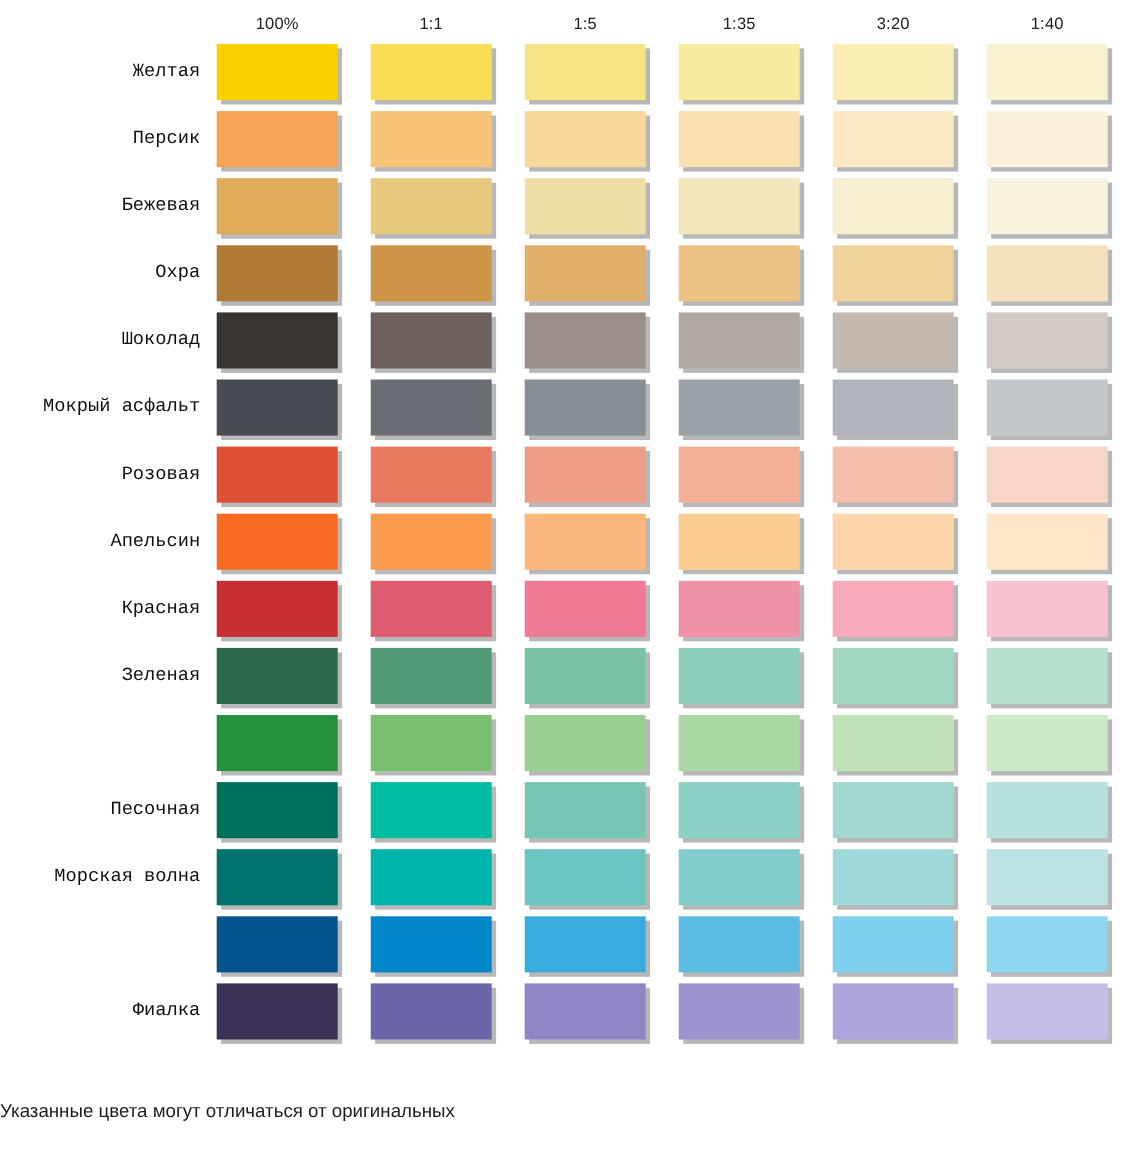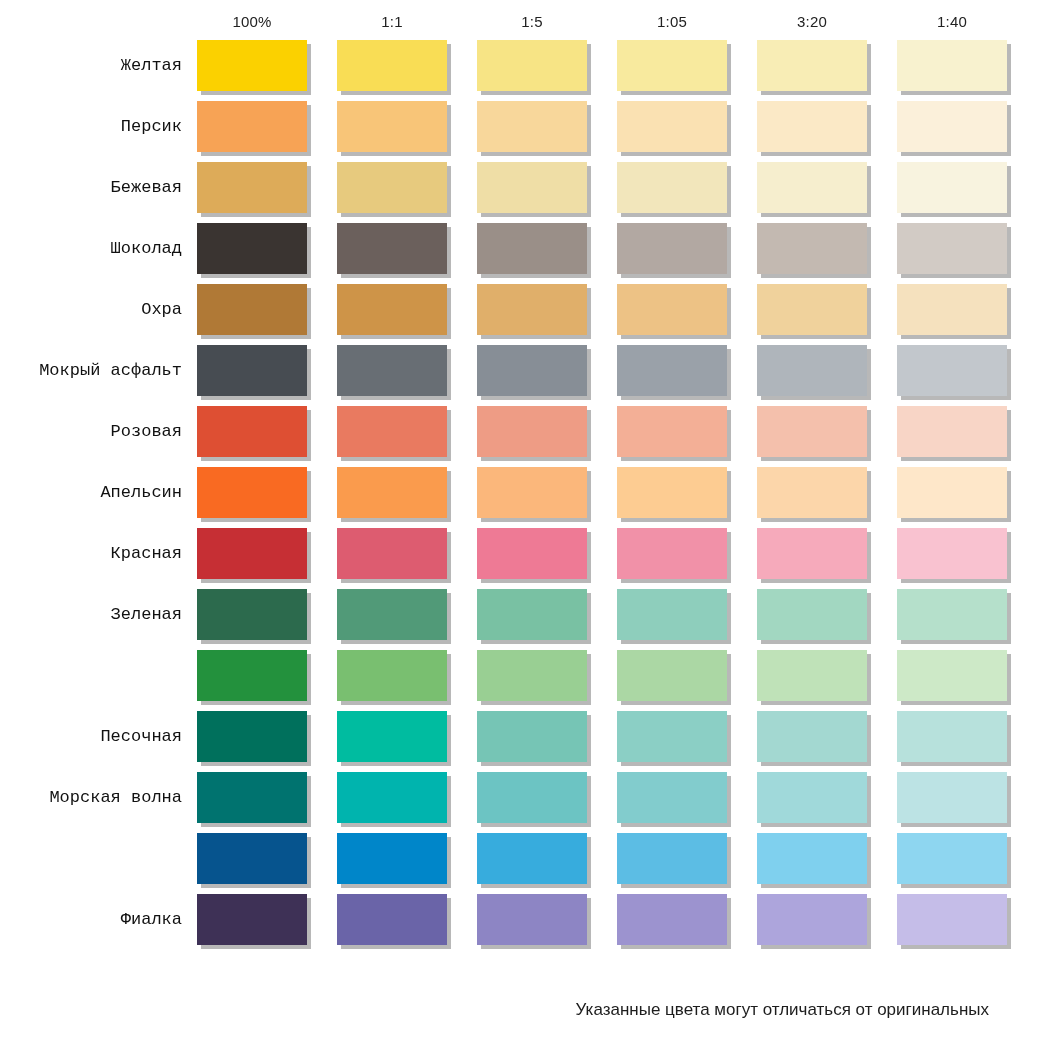--- a/index.html
+++ b/index.html
@@ -78,36 +78,36 @@
     height: 51px;
     box-shadow: 4px 4px 0 0 rgba(140, 140, 140, 0.62);
   }
 
   
   .footer-note {
     position: absolute;
     left: 0;
     top: 1000px;
     width: 989px;
-    text-align: right;
+    text-align: left;
     font-size: 17px;
     color: #1d1d1d;
     white-space: nowrap;
   }
 </style>
 </head>
 <body>
 
 <div id="chart">
 
   <div class="header-row">
       <div class="col-head" style="left: 197px;">100%</div>
       <div class="col-head" style="left: 337px;">1:1</div>
       <div class="col-head" style="left: 477px;">1:5</div>
-      <div class="col-head" style="left: 617px;">1:05</div>
+      <div class="col-head" style="left: 617px;">1:35</div>
       <div class="col-head" style="left: 757px;">3:20</div>
       <div class="col-head" style="left: 897px;">1:40</div>
     </div>
 
   <div class="grid">
       <div class="row" style="height: 61px;">
         <div class="row-label">Желтая</div>
         <div class="swatch" title="Желтая 100%" style="left: 197px; background: rgb(251, 209, 0);"></div>
         <div class="swatch" title="Желтая 1:1" style="left: 337px; background: rgb(249, 221, 85);"></div>
         <div class="swatch" title="Желтая 1:5" style="left: 477px; background: rgb(247, 228, 133);"></div>
@@ -127,38 +127,38 @@
       <div class="row" style="height: 61px;">
         <div class="row-label">Бежевая</div>
         <div class="swatch" title="Бежевая 100%" style="left: 197px; background: rgb(221, 171, 89);"></div>
         <div class="swatch" title="Бежевая 1:1" style="left: 337px; background: rgb(231, 202, 126);"></div>
         <div class="swatch" title="Бежевая 1:5" style="left: 477px; background: rgb(239, 222, 166);"></div>
         <div class="swatch" title="Бежевая 1:10" style="left: 617px; background: rgb(242, 230, 187);"></div>
         <div class="swatch" title="Бежевая 1:20" style="left: 757px; background: rgb(246, 238, 206);"></div>
         <div class="swatch" title="Бежевая 1:40" style="left: 897px; background: rgb(248, 243, 223);"></div>
       </div>
       <div class="row" style="height: 61px;">
+        <div class="row-label">Охра</div>
+        <div class="swatch" title="Охра 100%" style="left: 197px; background: rgb(176, 121, 54);"></div>
+        <div class="swatch" title="Охра 1:1" style="left: 337px; background: rgb(206, 148, 72);"></div>
+        <div class="swatch" title="Охра 1:5" style="left: 477px; background: rgb(224, 175, 106);"></div>
+        <div class="swatch" title="Охра 1:10" style="left: 617px; background: rgb(237, 194, 133);"></div>
+        <div class="swatch" title="Охра 1:20" style="left: 757px; background: rgb(240, 210, 156);"></div>
+        <div class="swatch" title="Охра 1:40" style="left: 897px; background: rgb(245, 225, 190);"></div>
+      </div>
+      <div class="row" style="height: 61px;">
         <div class="row-label">Шоколад</div>
         <div class="swatch" title="Шоколад 100%" style="left: 197px; background: rgb(58, 52, 49);"></div>
         <div class="swatch" title="Шоколад 1:1" style="left: 337px; background: rgb(107, 96, 92);"></div>
         <div class="swatch" title="Шоколад 1:5" style="left: 477px; background: rgb(154, 143, 136);"></div>
         <div class="swatch" title="Шоколад 1:10" style="left: 617px; background: rgb(178, 168, 162);"></div>
         <div class="swatch" title="Шоколад 1:20" style="left: 757px; background: rgb(195, 185, 177);"></div>
         <div class="swatch" title="Шоколад 1:40" style="left: 897px; background: rgb(210, 203, 197);"></div>
       </div>
       <div class="row" style="height: 61px;">
-        <div class="row-label">Охра</div>
-        <div class="swatch" title="Охра 100%" style="left: 197px; background: rgb(176, 121, 54);"></div>
-        <div class="swatch" title="Охра 1:1" style="left: 337px; background: rgb(206, 148, 72);"></div>
-        <div class="swatch" title="Охра 1:5" style="left: 477px; background: rgb(224, 175, 106);"></div>
-        <div class="swatch" title="Охра 1:10" style="left: 617px; background: rgb(237, 194, 133);"></div>
-        <div class="swatch" title="Охра 1:20" style="left: 757px; background: rgb(240, 210, 156);"></div>
-        <div class="swatch" title="Охра 1:40" style="left: 897px; background: rgb(245, 225, 190);"></div>
-      </div>
-      <div class="row" style="height: 61px;">
         <div class="row-label">Мокрый асфальт</div>
         <div class="swatch" title="Мокрый асфальт 100%" style="left: 197px; background: rgb(71, 76, 82);"></div>
         <div class="swatch" title="Мокрый асфальт 1:1" style="left: 337px; background: rgb(104, 110, 116);"></div>
         <div class="swatch" title="Мокрый асфальт 1:5" style="left: 477px; background: rgb(135, 142, 150);"></div>
         <div class="swatch" title="Мокрый асфальт 1:10" style="left: 617px; background: rgb(154, 161, 169);"></div>
         <div class="swatch" title="Мокрый асфальт 1:20" style="left: 757px; background: rgb(175, 181, 187);"></div>
         <div class="swatch" title="Мокрый асфальт 1:40" style="left: 897px; background: rgb(194, 199, 204);"></div>
       </div>
       <div class="row" style="height: 61px;">
         <div class="row-label">Розовая</div>

